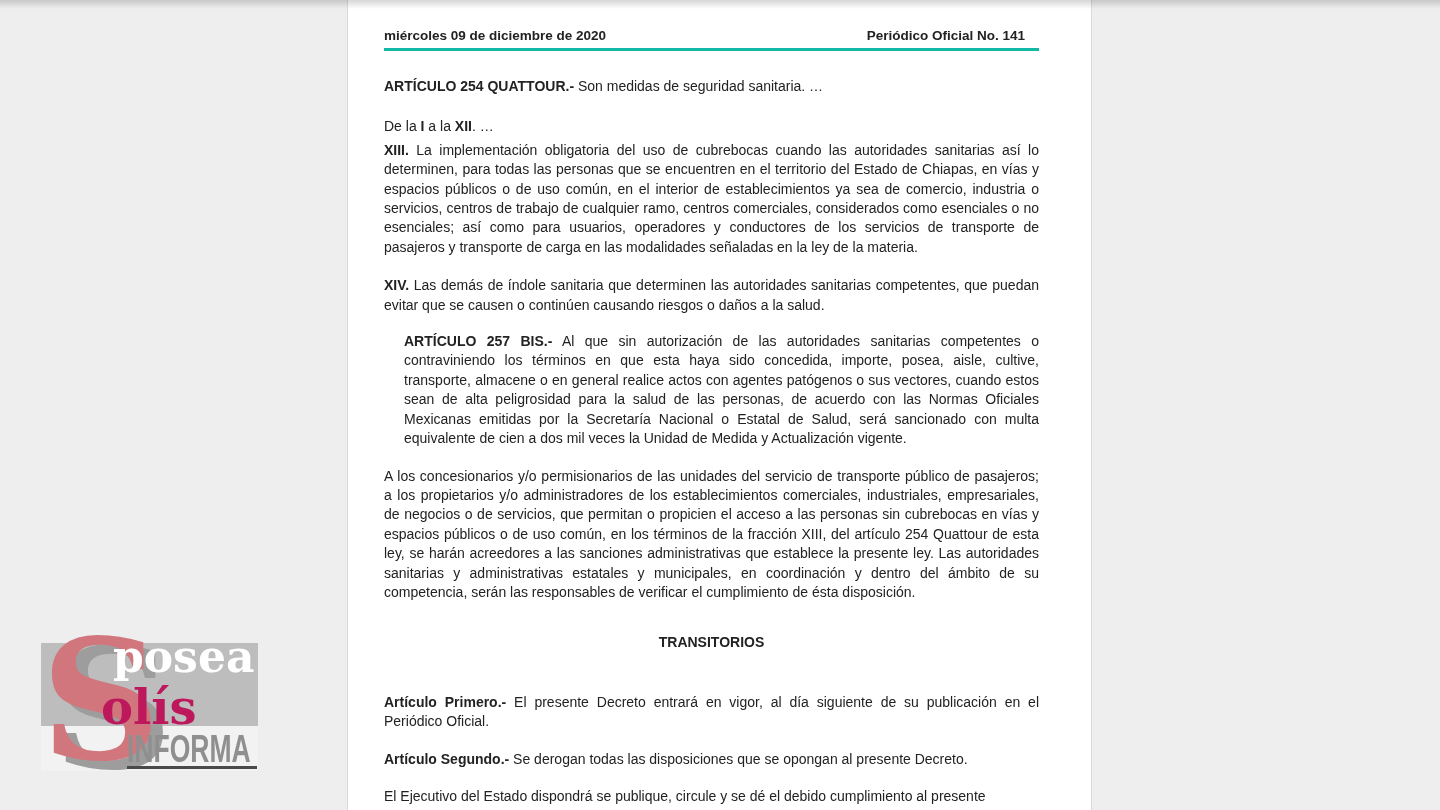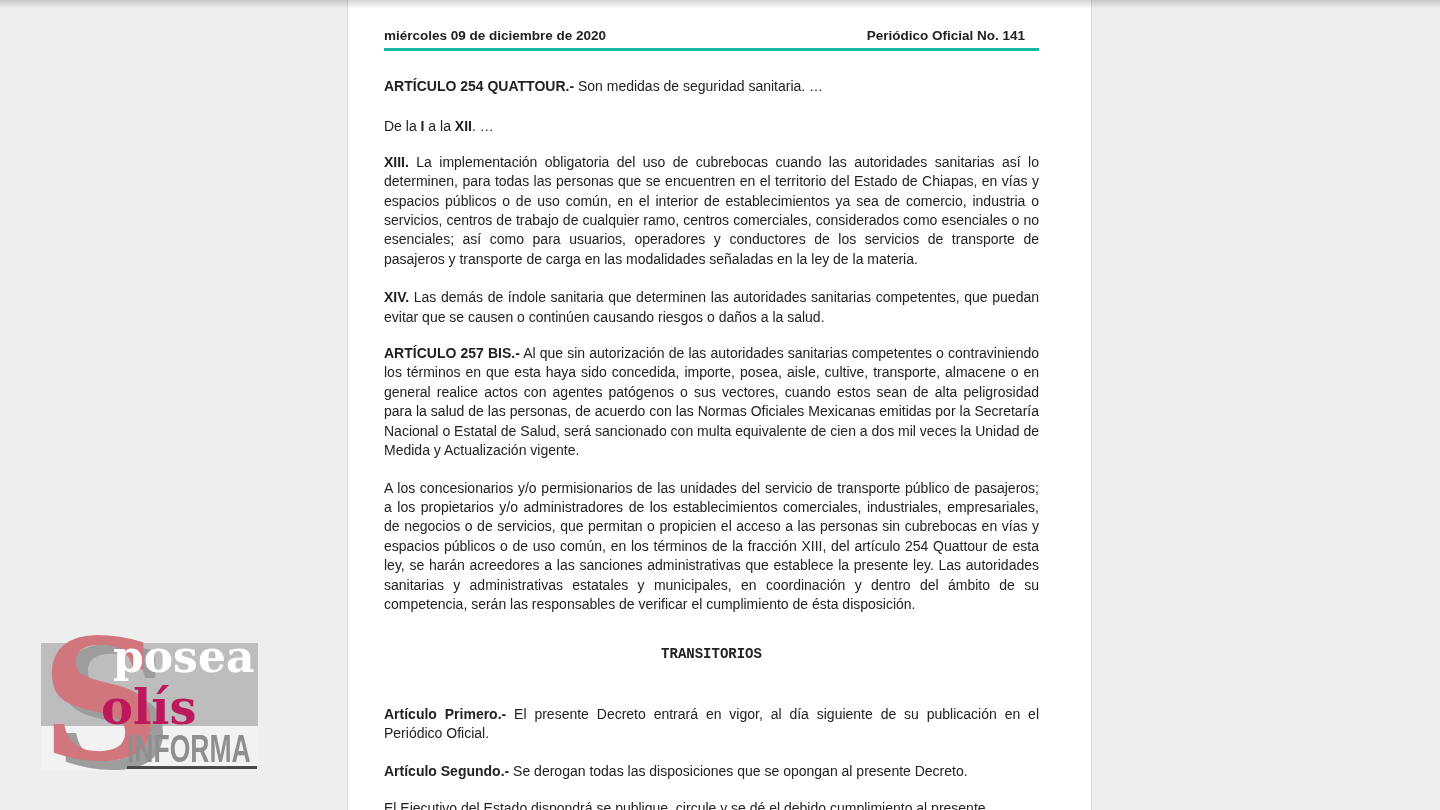--- a/index.html
+++ b/index.html
@@ -39,30 +39,29 @@
 
   .body-text { margin-top: 26px; }
   .para {
     margin: 0 0 19px 0;
     font-size: 14px;
     line-height: 19.4px;
     text-align: justify;
   }
   .para b { font-weight: bold; }
   .p-art254 { margin-bottom: 21px; }
-  .p-range  { margin-bottom: 16px; text-align: left; }
+  .p-range  { margin-bottom: 4px; text-align: left; }
   .p-frac13 { margin-bottom: 19px; }
   .p-frac14 { margin-bottom: 17px; }
-  .p-art257 { margin-bottom: 18px; }
+  .p-art257 { margin-bottom: 18px; margin-left: 20px; }
   .p-sanc   { margin-bottom: 0; }
   .h-trans  {
     margin: 31px 0 38px 0;
     text-align: center;
     font-weight: bold;
-    font-family: Liberation Mono, monospace;
   }
   .p-prim   { margin-bottom: 18px; margin-top: 40px; }
   .p-seg    { margin-bottom: 18px; }
   .p-cierre { margin-bottom: 0; }
 
   
   .top-shade-global {
     position: absolute;
     left: 0; top: 0; right: 0; height: 9px;
     background: linear-gradient(to bottom, rgba(0,0,0,0.16), rgba(0,0,0,0));

